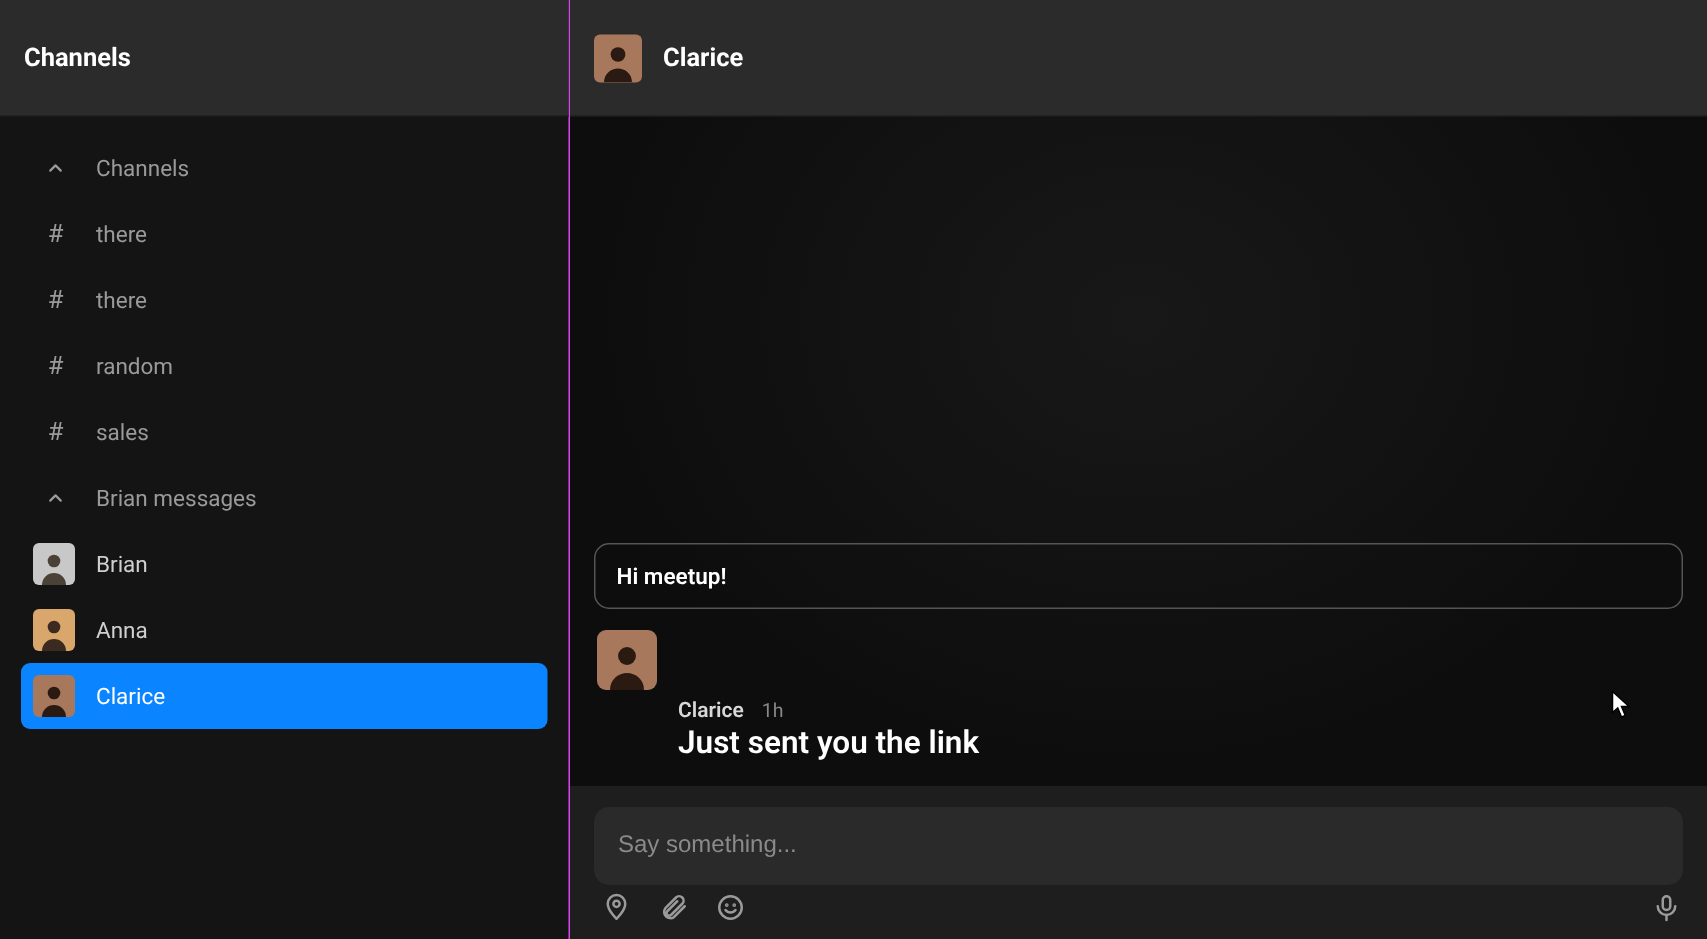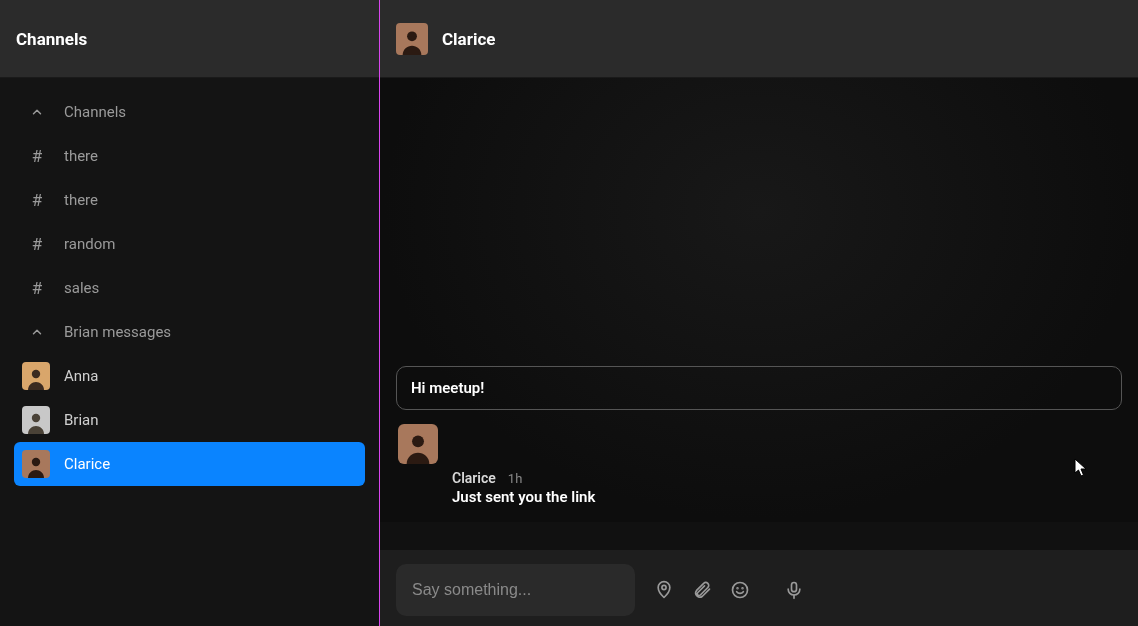--- a/index.html
+++ b/index.html
@@ -126,28 +126,27 @@
   }
   .msg .avatar { width: 40px; height: 40px; border-radius: 6px; }
   .msg-meta {
     display: flex;
     align-items: baseline;
     gap: 12px;
     margin-bottom: 2px;
   }
   .msg-author { font-size: 14px; font-weight: 600; color: #d8d8d8; }
   .msg-time { font-size: 13px; color: #888; margin-top: 47px; }
-  .msg-text { font-size: 15px; color: #fff; font-weight: 600; }
+  .msg-text { font-size: 21px; color: #fff; font-weight: 600; }
   .composer {
     background: #1e1e1e;
     padding: 14px 16px 10px 16px;
     display: flex;
-    flex-direction: row;
-    gap: 14px;
-    margin-top: 28px;
+    flex-direction: column;
+    gap: 4px;
   }
   .composer-input {
     background: #2a2a2a;
     border: none;
     border-radius: 10px;
     height: 52px;
     color: #e8e8e8;
     font-size: 16px;
     padding: 0 16px;
     outline: none;
@@ -212,36 +211,36 @@
     <div class="section-header">
       <span class="icon">
         <svg width="14" height="14" viewBox="0 0 24 24" fill="none" stroke="currentColor" stroke-width="2.5" stroke-linecap="round" stroke-linejoin="round">
             <polyline points="18 15 12 9 6 15"></polyline>
           </svg>
       </span>
       <span>Brian messages</span>
     </div>
 
     <div class="dm-item">
+      <span class="avatar" style="background:#c8c8c8">
+        <svg viewBox="0 0 24 24" width="24" height="24">
+            <circle cx="12" cy="8" r="4.2" fill="#4a4237"></circle>
+            <path d="M4 24c0-5 4-8 8-8s8 3 8 8" fill="#4a4237"></path>
+          </svg>
+      </span>
+      <span>Brian</span>
+    </div>
+    <div class="dm-item">
       <span class="avatar" style="background:#d9a66b">
         <svg viewBox="0 0 24 24" width="24" height="24">
             <circle cx="12" cy="8" r="4.2" fill="#3b2a20"></circle>
             <path d="M4 24c0-5 4-8 8-8s8 3 8 8" fill="#3b2a20"></path>
           </svg>
       </span>
       <span>Anna</span>
-    </div>
-    <div class="dm-item">
-      <span class="avatar" style="background:#c8c8c8">
-        <svg viewBox="0 0 24 24" width="24" height="24">
-            <circle cx="12" cy="8" r="4.2" fill="#4a4237"></circle>
-            <path d="M4 24c0-5 4-8 8-8s8 3 8 8" fill="#4a4237"></path>
-          </svg>
-      </span>
-      <span>Brian</span>
     </div>
     <div class="dm-item selected">
       <span class="avatar" style="background:#a8785c">
         <svg viewBox="0 0 24 24" width="24" height="24">
             <circle cx="12" cy="8" r="4.2" fill="#2b1a12"></circle>
             <path d="M4 24c0-5 4-8 8-8s8 3 8 8" fill="#2b1a12"></path>
           </svg>
       </span>
       <span>Clarice</span>
     </div>

